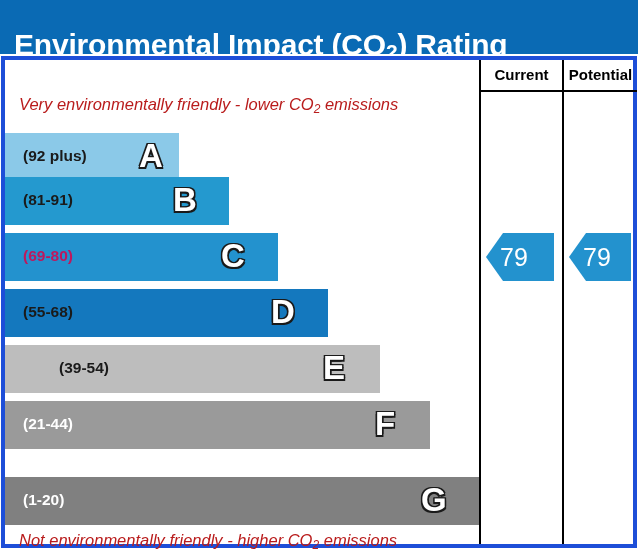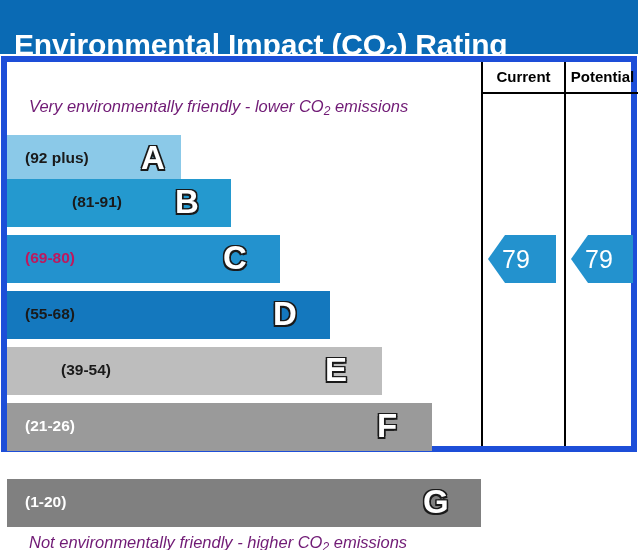--- a/index.html
+++ b/index.html
@@ -48,23 +48,23 @@
     position: relative;
     top: 4px;
   }
 
   
   .table-frame {
     position: absolute;
     left: 1px;
     top: 56px;
     width: 636px;
-    height: 396px;
-    box-sizing: border-box;
-    border: 6px solid #1d4ed8;
+    height: 492px;
+    box-sizing: border-box;
+    border: 4px solid #1d4ed8;
     background: #ffffff;
   }
 
   
   .col-sep {
     position: absolute;
     top: 0;
     width: 2px;
     height: 100%;
     background: #000000;
@@ -103,24 +103,24 @@
 
   
   .caption {
     position: absolute;
     left: 0;
     width: 474px;
     height: 28px;
     line-height: 28px;
     font-size: 16.5px;
     font-style: italic;
-    color: #701a75;
+    color: #b91c1c;
     white-space: nowrap;
     box-sizing: border-box;
-    padding-left: 22px;
+    padding-left: 14px;
   }
   .caption.top    { top: 30px; }
   .caption.bottom { top: 466px; }
   .caption sub {
     font-size: 12px;
     vertical-align: baseline;
     position: relative;
     top: 3px;
   }
 
@@ -217,21 +217,21 @@
     <div class="bands">
 
       <div class="band-row" style="top:12px;">
         <div class="band-bar" style="width:174px;background:#8bc9e8;"></div>
         <div class="band-range" style="color:#1a1a1a;">(92 plus)</div>
         <div class="band-letter" style="left:134px;">A</div>
       </div>
 
       <div class="band-row" style="top:56px;">
         <div class="band-bar" style="width:224px;background:#2499cf;"></div>
-        <div class="band-range" style="color:#1a1a1a;margin-left:47px;">(81-91)</div>
+        <div class="band-range" style="color:#1a1a1a;">(81-91)</div>
         <div class="band-letter" style="left:168px;">B</div>
       </div>
 
       <div class="band-row" style="top:112px;">
         <div class="band-bar" style="width:273px;background:#2392ce;"></div>
         <div class="band-range" style="color:#be185d;">(69-80)</div>
         <div class="band-letter" style="left:216px;">C</div>
       </div>
 
       <div class="band-row" style="top:168px;">
@@ -241,21 +241,21 @@
       </div>
 
       <div class="band-row" style="top:224px;">
         <div class="band-bar" style="width:375px;background:#bdbdbd;"></div>
         <div class="band-range" style="color:#1a1a1a;margin-left:36px;">(39-54)</div>
         <div class="band-letter" style="left:318px;">E</div>
       </div>
 
       <div class="band-row" style="top:280px;">
         <div class="band-bar" style="width:425px;background:#9a9a9a;"></div>
-        <div class="band-range" style="color:#ffffff;">(21-26)</div>
+        <div class="band-range" style="color:#ffffff;">(21-44)</div>
         <div class="band-letter" style="left:370px;">F</div>
       </div>
 
       <div class="band-row" style="top:356px;">
         <div class="band-bar" style="width:474px;background:#808080;"></div>
         <div class="band-range" style="color:#ffffff;">(1-20)</div>
         <div class="band-letter" style="left:416px;">G</div>
       </div>
 
     </div>

